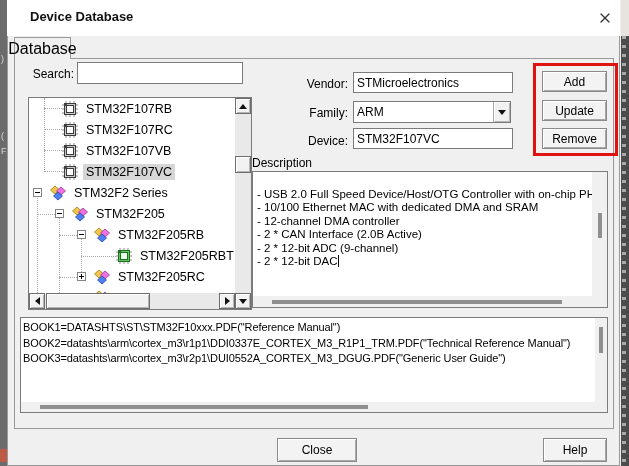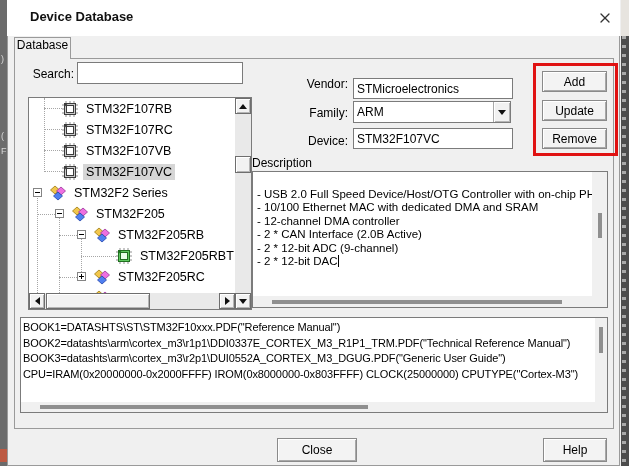--- a/index.html
+++ b/index.html
@@ -17,21 +17,21 @@
   .strip-right .dashes{position:absolute;left:1px;top:36px;width:4px;height:430px;
       background:repeating-linear-gradient(to bottom,#a9a9a9 0 3px,transparent 3px 9px)}
 
   
   .dialog{left:7px;top:0;width:613px;height:466px;background:#f0f0f0;border:1px solid #9a9a9a;border-top:1px solid #c8c8c8}
   .titlebar{left:7px;top:0;width:613px;height:36px;background:#ffffff}
   .title{left:30px;top:9px;font-size:13px;font-weight:bold;color:#111}
   .closebtn{left:592px;top:5px;width:26px;height:26px;display:flex;align-items:center;justify-content:center}
 
   .tab{left:14px;top:37px;width:57px;height:22px;background:#f0f0f0;border:1px solid #9a9a9a;border-bottom:none;
-       z-index:2;font-size:12px;display:flex;align-items:flex-start;justify-content:center}
+       z-index:2;font-size:16px;display:flex;align-items:center;justify-content:center}
   .tabpage{left:14px;top:58px;width:600px;height:371px;border:1px solid #9a9a9a;background:#f0f0f0}
 
   .lbl{font-size:12px;white-space:nowrap}
   .r-lbl{width:58px;text-align:right}
   input.txt{position:absolute;border:1px solid #7b7b7b;background:#fff;
             font:12px "Liberation Sans",sans-serif;padding:0 3px;outline:none}
 
   
   .tree{left:28px;top:97px;width:224px;height:213px;border:1px solid #7b7b7b;background:#f0f0f0}
   .tree-client{left:29px;top:98px;width:206px;height:195px;background:#fff;overflow:hidden}
@@ -309,21 +309,21 @@
   <div class="sbbtn" style="left:29px;top:293px">
       <span class="t-left"></span>
     </div>
   <div class="sbtrack" style="left:45px;top:293px;width:174px;height:16px"></div>
   <div class="sbthumb" style="left:46px;top:293px;width:104px;height:16px"></div>
   <div class="sbbtn" style="left:219px;top:293px">
       <span class="t-right"></span>
     </div>
 
   <div class="abs lbl r-lbl" style="left:290px;top:77px">Vendor:</div>
-  <input class="txt" style="left: 353px; top: 72px; width: 160px; height: 21px; margin-top: 6px;" spellcheck="false" value="STMicroelectronics">
+  <input class="txt" style="left: 353px; top: 72px; width: 160px; height: 21px;" spellcheck="false" value="STMicroelectronics">
 
   <div class="abs lbl r-lbl" style="left:290px;top:106px">Family:</div>
   <div class="abs combo">
     <span class="combo-text">ARM</span>
     <span class="combo-btn">
         <span class="t-down"></span>
       </span>
   </div>
 
   <div class="abs lbl r-lbl" style="left:290px;top:134px">Device:</div>
@@ -346,21 +346,20 @@
       <div>- 2 * 12-bit DAC<span class="caret"></span></div>
     </div>
   <div class="flatthumb" style="left:598px;top:213px;width:4px;height:25px"></div>
   <div class="flatthumb" style="left:272px;top:300px;width:290px;height:4px"></div>
 
   <div class="abs booksbox"></div>
   <div class="abs books-client" id="books-lines">
       <div>BOOK1=DATASHTS\ST\STM32F10xxx.PDF("Reference Manual")</div>
       <div>BOOK2=datashts\arm\cortex_m3\r1p1\DDI0337E_CORTEX_M3_R1P1_TRM.PDF("Technical Reference Manual")</div>
       <div>BOOK3=datashts\arm\cortex_m3\r2p1\DUI0552A_CORTEX_M3_DGUG.PDF("Generic User Guide")</div>
-      <div>CPU=IRAM(0x20000000-0x2000FFFF) IROM(0x8000000-0x803FFFF) CLOCK(25000000) CPUTYPE("Cortex-M3")</div>
     </div>
   <div class="flatthumb" style="left:599px;top:327px;width:4px;height:26px"></div>
   <div class="flatthumb" style="left:40px;top:405px;width:328px;height:4px"></div>
 
   <button class="btn" style="left:543px;top:438px;width:64px;height:24px">Help</button>
   <button class="btn" style="left:277px;top:438px;width:80px;height:24px">Close</button>
 
 </div>
 
 </body></html>

